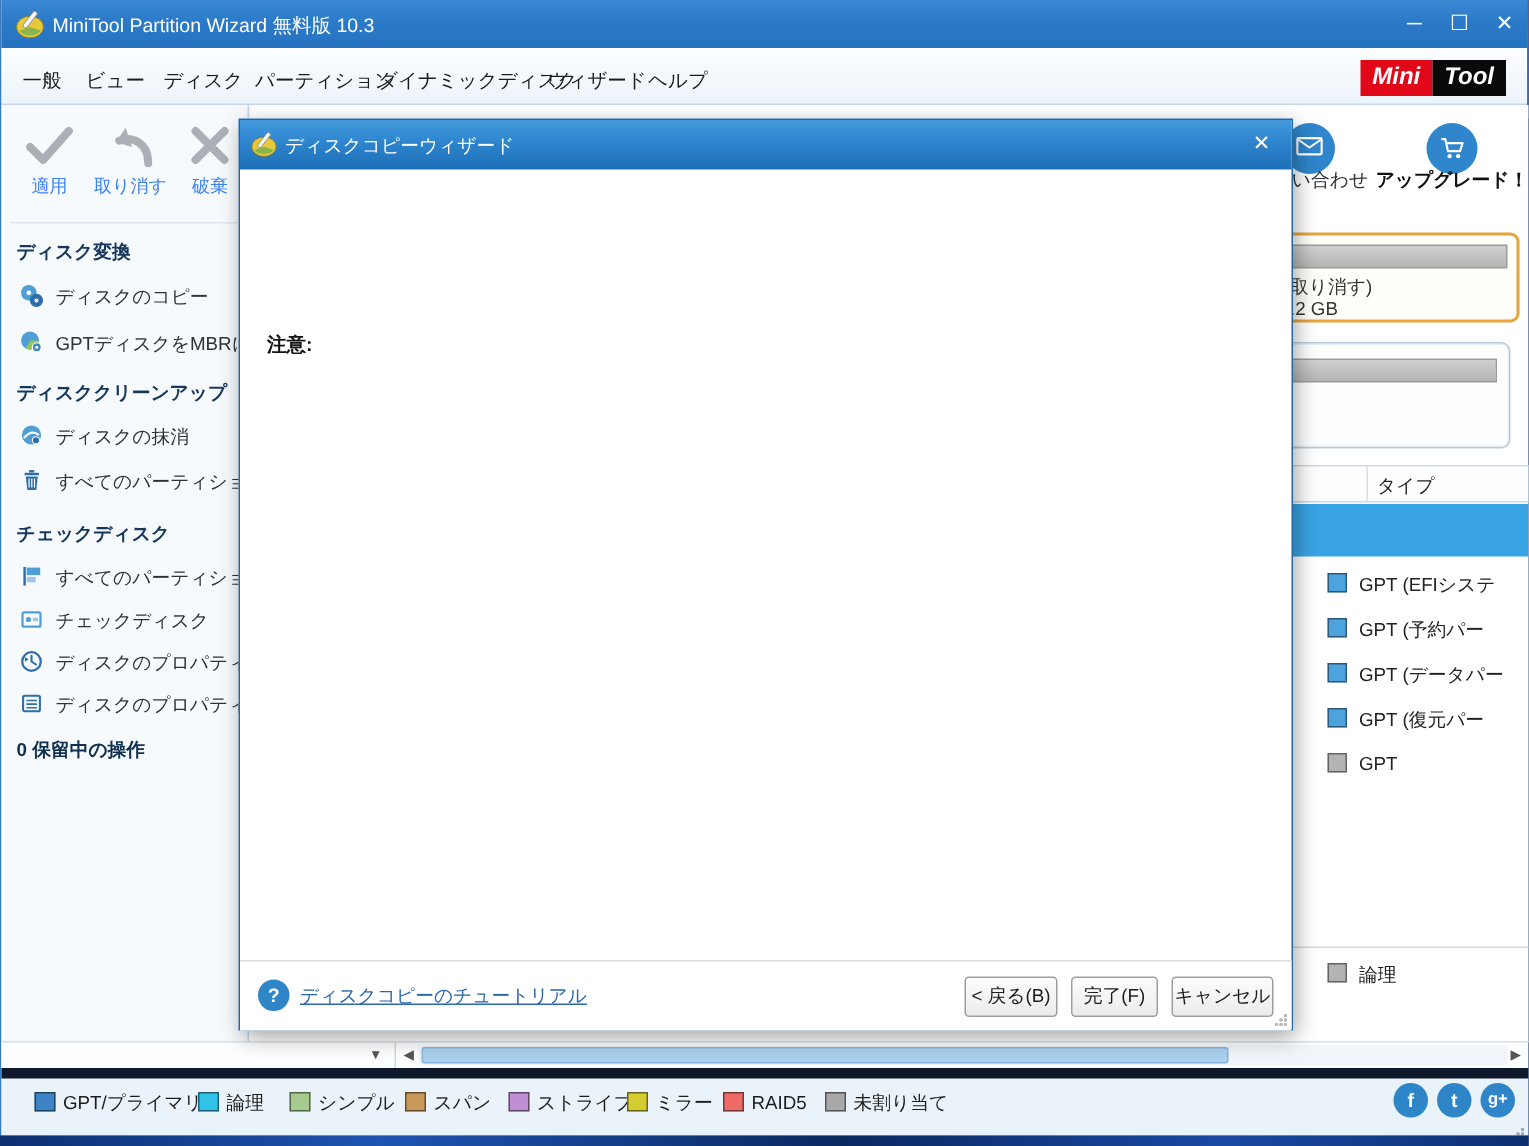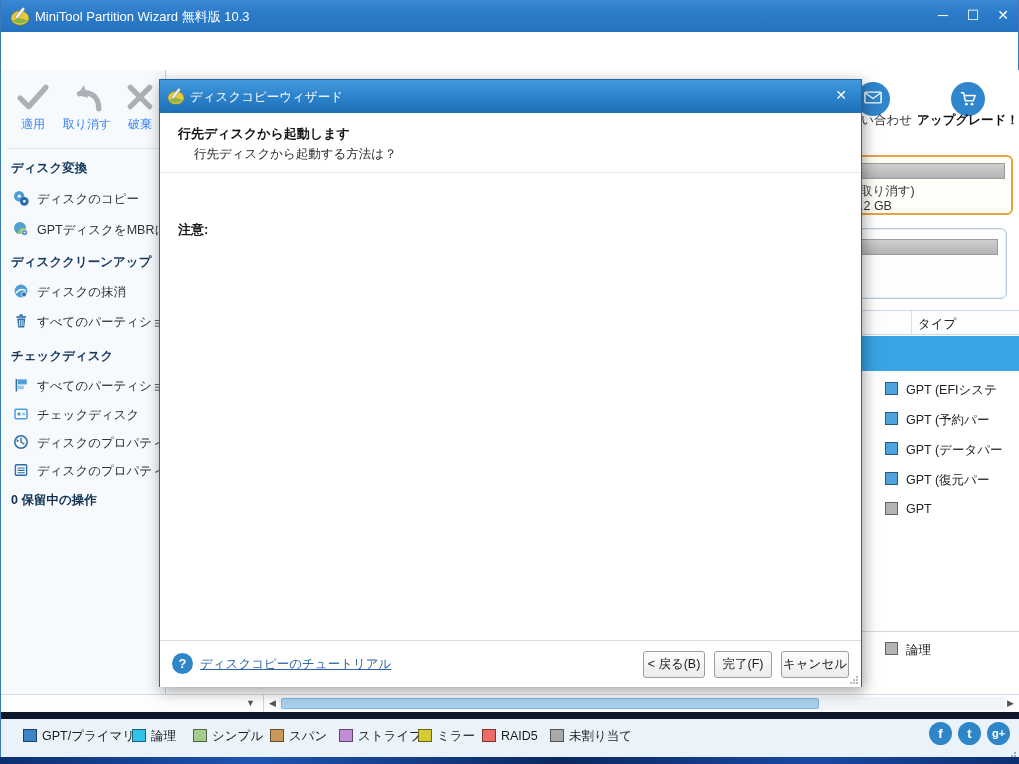--- a/index.html
+++ b/index.html
@@ -109,20 +109,32 @@
         <ellipse cx="10" cy="12" rx="9" ry="7.2" fill="#e9c93b" stroke="#8c7a1e" stroke-width="0.6"></ellipse>
         <path d="M2.6 14.5 a9 7.2 0 0 0 14.8 0 L10 12 z" fill="#8ab54a"></path>
         <rect x="8.6" y="0.5" width="3" height="13" rx="1.2" transform="rotate(38 10 7)" fill="#f5f5f5" stroke="#8a8a8a" stroke-width="0.6"></rect>
       </svg>
       <span class="apptitle">MiniTool Partition Wizard 無料版 10.3</span>
       <div class="winbtn" id="btn-min">─</div>
       <div class="winbtn" id="btn-max">☐</div>
       <div class="winbtn" id="btn-close">✕</div>
     </div>
 
+    <div id="menubar">
+      <span class="menu-item" style="left:14px">一般</span>
+      <span class="menu-item" style="left:56px">ビュー</span>
+      <span class="menu-item" style="left:108px">ディスク</span>
+      <span class="menu-item" style="left:169px">パーティション</span>
+      <span class="menu-item" style="left:251px">ダイナミックディスク</span>
+      <span class="menu-item" style="left:364px">ウィザード</span>
+      <span class="menu-item" style="left:431px">ヘルプ</span>
+      <div id="logo">
+        <span class="logo-mini">Mini</span><span class="logo-tool">Tool</span>
+      </div>
+    </div>
 
     <div id="topstrip">
         <div class="vline"></div>
       </div>
 
     <div id="sidebar">
 
       <div class="tool" style="left:8px;top:12px;width:48px">
         <svg width="36" height="30" viewBox="0 0 32 28">
           <path d="M4 15 L12 23 L28 5" stroke="#abb0b6" stroke-width="5" fill="none" stroke-linecap="round" stroke-linejoin="round"></path>
@@ -315,24 +327,20 @@
 
     <div id="dialog">
       <div id="dlg-title">
         <svg class="abs" style="left:7px;top:7px" width="18" height="18" viewBox="0 0 20 20">
           <ellipse cx="10" cy="12" rx="9" ry="7.2" fill="#e9c93b" stroke="#8c7a1e" stroke-width="0.6"></ellipse>
           <path d="M2.6 14.5 a9 7.2 0 0 0 14.8 0 L10 12 z" fill="#8ab54a"></path>
           <rect x="8.6" y="0.5" width="3" height="13" rx="1.2" transform="rotate(38 10 7)" fill="#f5f5f5" stroke="#8a8a8a" stroke-width="0.6"></rect>
         </svg>
         <span class="dtext">ディスクコピーウィザード</span>
         <div id="dlg-close">✕</div>
-      </div>
-      <div id="dlg-head">
-        <div class="h1">行先ディスクから起動します</div>
-        <div class="h2">行先ディスクから起動する方法は？</div>
       </div>
       <div id="dlg-note-title">注意:</div>
       <div id="dlg-footer">
         <div id="dlg-help">?</div>
         <span id="dlg-link">ディスクコピーのチュートリアル</span>
         <div class="dbtn" id="btn-back">&lt; 戻る(B)</div>
         <div class="dbtn" id="btn-finish">完了(F)</div>
         <div class="dbtn" id="btn-cancel">キャンセル</div>
         <div id="dlg-grip"></div>
       </div>

